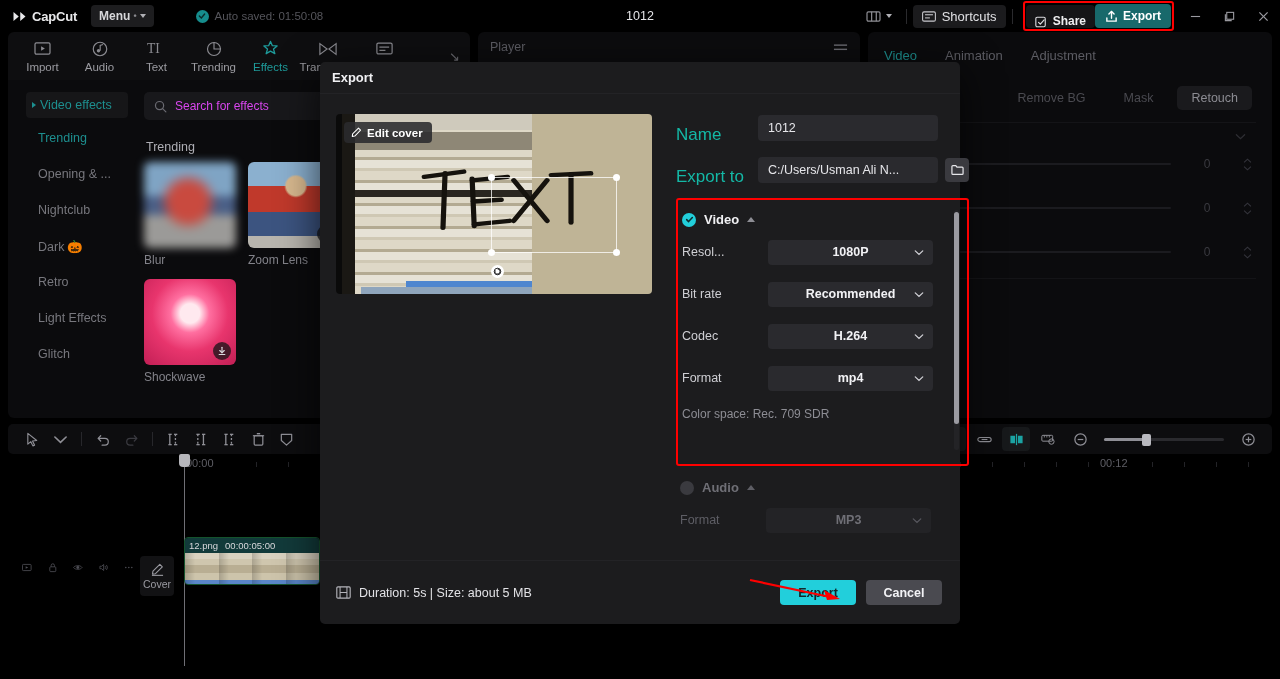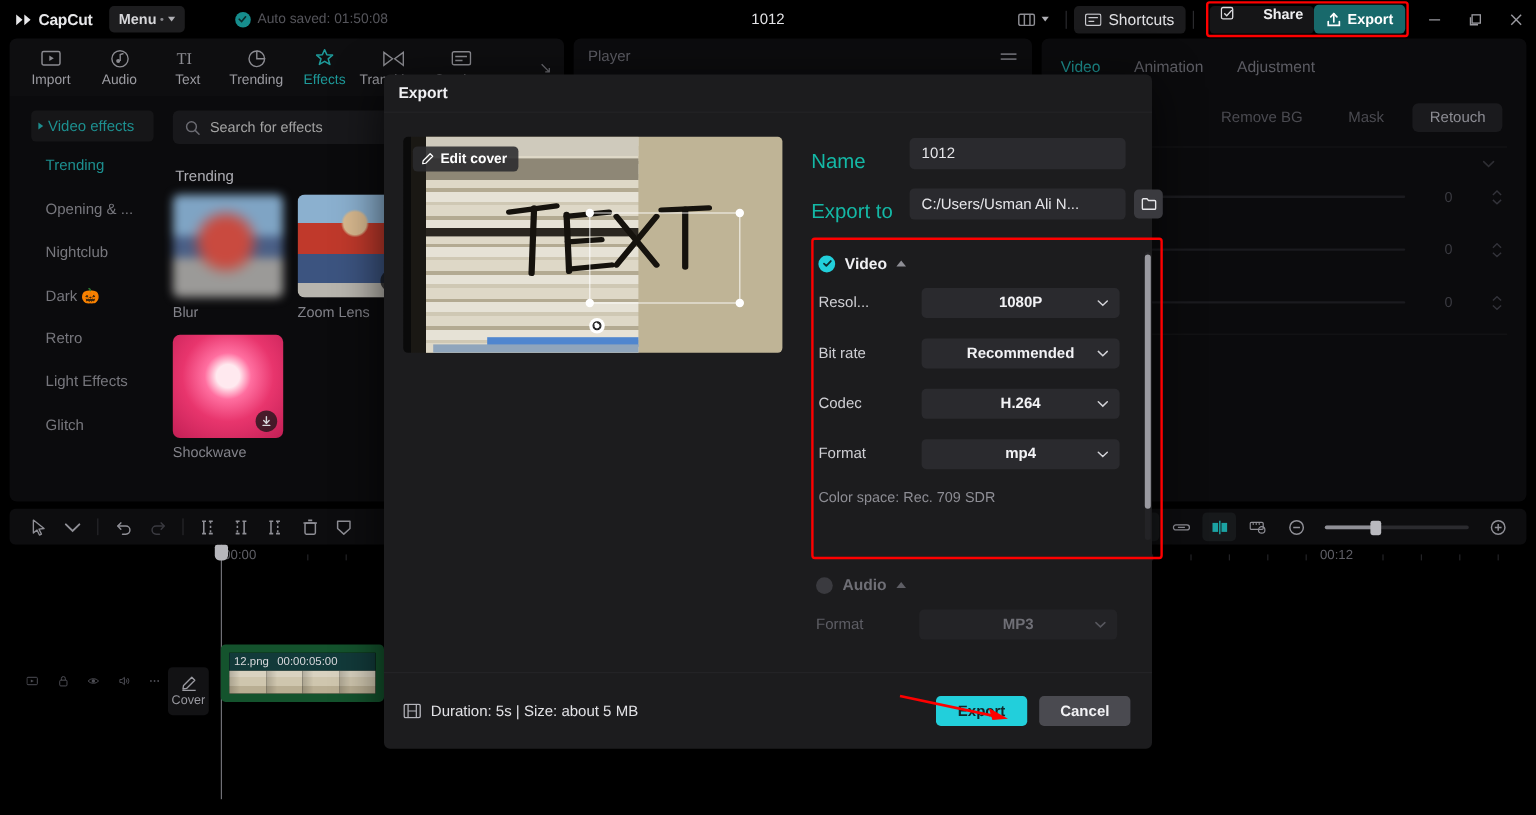--- a/index.html
+++ b/index.html
@@ -42,21 +42,21 @@
   .shortcuts-btn {
     display: flex; align-items: center; gap: 6px; height: 23px; padding: 0 9px;
     border-radius: 4px; background: #1b1b1d; cursor: pointer;
   }
   .shortcuts-ico { width: 14px; height: 11px; color: #c9c9ce; }
   .shortcuts-label { font-size: 13px; color: #e0e0e3; }
   .redbox-head {
     display: flex; align-items: center; border: 2px solid #fe0000;
     border-radius: 3px; padding: 1px; margin-left: 4px; margin-right: 4px;
   }
-  .share-btn { display: flex; align-items: flex-start; gap: 22px; height: 23px; padding: 0 9px; border-radius: 4px; background: #151517; cursor: pointer; }
+  .share-btn { display: flex; align-items: flex-end; gap: 4px; height: 23px; padding: 0 9px; border-radius: 4px; background: #151517; cursor: pointer; }
   .share-ico { width: 14px; height: 12px; color: #dcdce0; }
   .share-label { font-size: 12px; color: #eeeef0; font-weight: 700; }
   .hdr-export-btn { display: flex; align-items: center; gap: 5px; height: 24px; padding: 0 10px; border-radius: 4px; background: #18696b; cursor: pointer; }
   .hdr-export-ico { width: 13px; height: 13px; color: #ffffff; }
   .hdr-export-label { font-size: 12px; color: #ffffff; font-weight: 700; }
   .wc { width: 34px; height: 32px; display: flex; align-items: center; justify-content: center; cursor: pointer; color: #9a9aa0; }
   .wc svg { width: 11px; height: 11px; }
 
   
   .navtabs {
@@ -87,21 +87,21 @@
     height: 36px; display: flex; align-items: center; padding-left: 30px;
     font-size: 12.5px; color: #77777d; cursor: pointer;
   }
   .lp-item.sel { color: #1d8f8f; }
   .lp-main { flex: 1; padding: 12px 0 0 8px; position: relative; }
   .search-box {
     width: 186px; height: 28px; border-radius: 5px; background: #18181b;
     display: flex; align-items: center; gap: 8px; padding: 0 10px; cursor: text;
   }
   .search-ico { width: 13px; height: 13px; color: #6b6b72; }
-  .search-ph { font-size: 12px; color: #a3a3a3; }
+  .search-ph { font-size: 12px; color: #d946ef; }
   .grid-title { margin: 20px 0 8px 2px; font-size: 12.5px; color: #aeaeb4; }
   .fx-grid { display: flex; flex-wrap: wrap; gap: 12px; }
   .fx-cell { width: 92px; }
   .fx-thumb { width: 92px; height: 86px; border-radius: 6px; position: relative; overflow: hidden; cursor: pointer; }
   .fx-label { margin-top: 5px; font-size: 12px; color: #83838a; }
   .dl-badge {
     position: absolute; right: 5px; bottom: 5px; width: 18px; height: 18px; border-radius: 50%;
     background: rgba(20,20,22,.75); display: flex; align-items: center; justify-content: center; color: #d8d8dc;
   }
   .dl-badge svg { width: 10px; height: 10px; }
@@ -174,21 +174,21 @@
   .track-ctrls svg { width: 13px; height: 13px; }
   .cover-btn {
     position: absolute; top: 556px; left: 140px; width: 34px; height: 40px;
     display: flex; flex-direction: column; align-items: center; justify-content: center; gap: 2px;
     background: #121214; border-radius: 4px; cursor: pointer;
   }
   .cover-btn svg { width: 13px; height: 13px; color: #9a9aa1; }
   .cover-lbl { font-size: 10.5px; color: #9a9aa1; }
   .clip {
     position: absolute; top: 537px; left: 184px; width: 136px; height: 48px;
-    border-radius: 4px; overflow: hidden; border: 7px solid #14532d; cursor: pointer;
+    border-radius: 4px; overflow: hidden; border: 1px solid #14532d; cursor: pointer;
   }
   .clip-hdr { height: 15px; background: #123a3a; display: flex; align-items: center; gap: 7px; padding-left: 4px; }
   .clip-name { font-size: 9.5px; color: #d8d8dc; }
   .clip-dur { font-size: 9.5px; color: #d8d8dc; }
   .clip-film { height: 31px; display: flex; }
   .clip-frame { flex: 1; background:
       linear-gradient(90deg, rgba(0,0,0,.18), rgba(0,0,0,0) 30%),
       linear-gradient(180deg, #d9d2c0 0 18%, #cfc6ae 18% 40%, #b9ae93 40% 66%, #cdc4ab 66% 88%, #5a86c8 88% 100%); }
 
   

